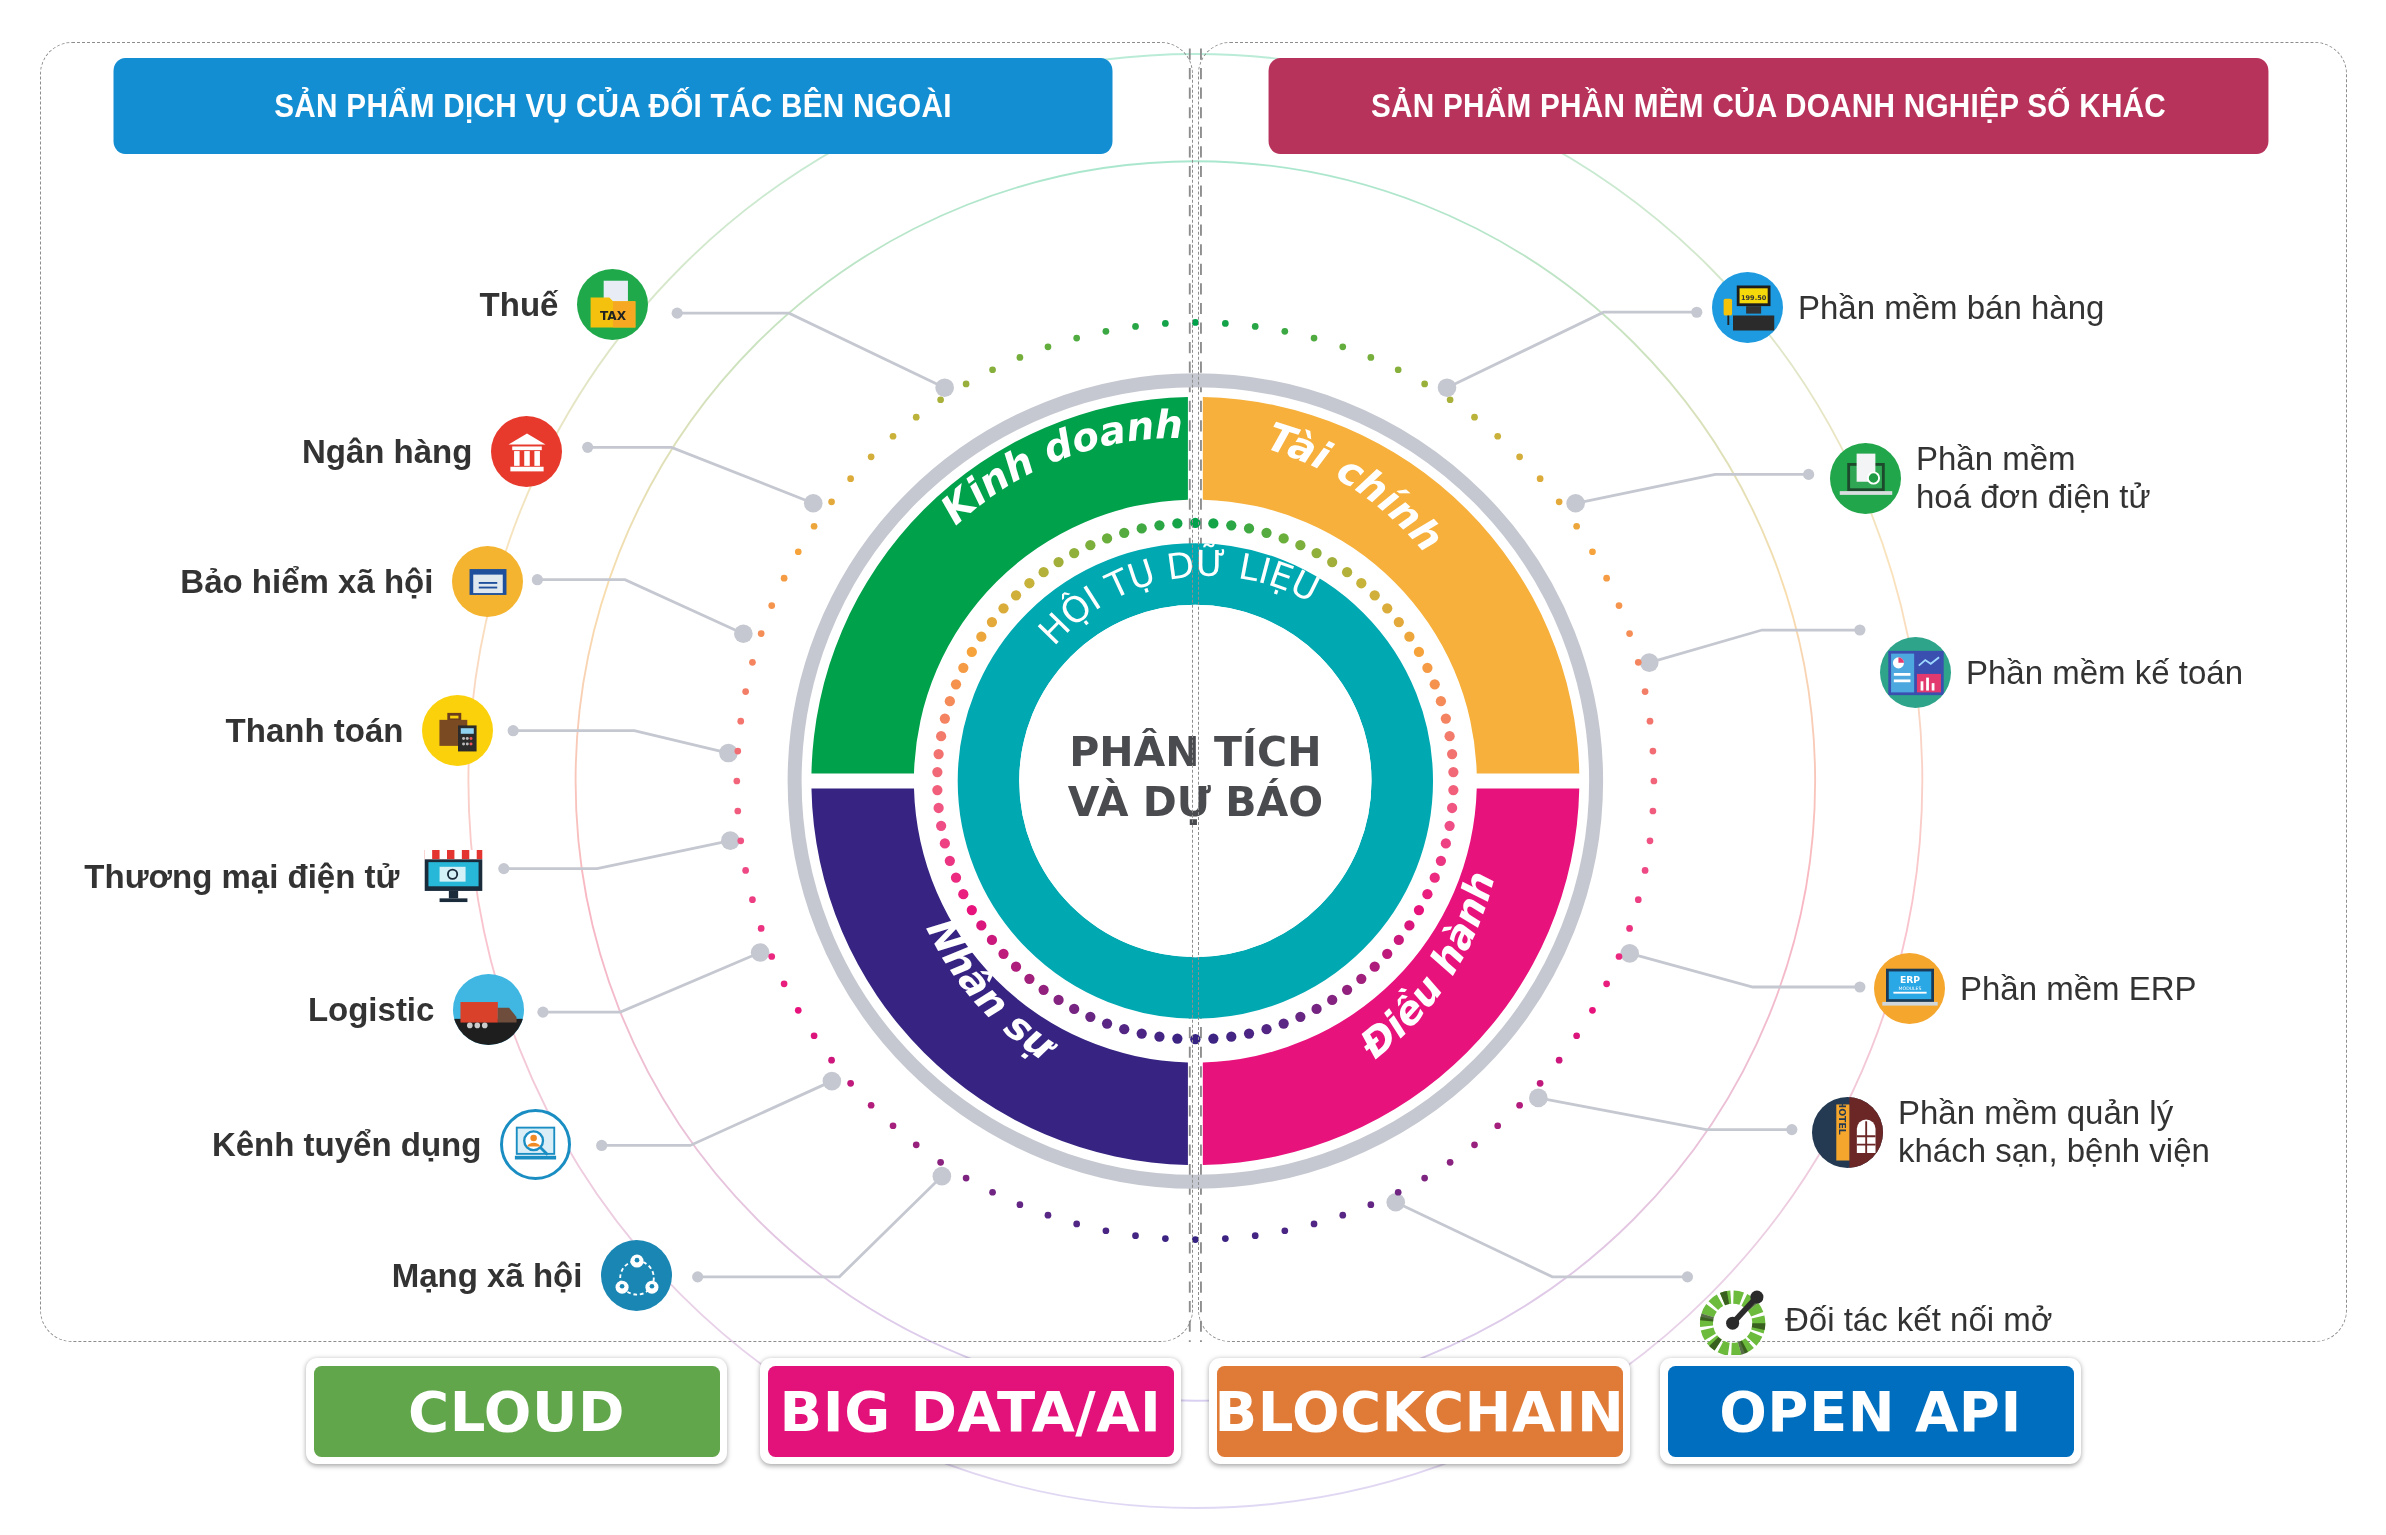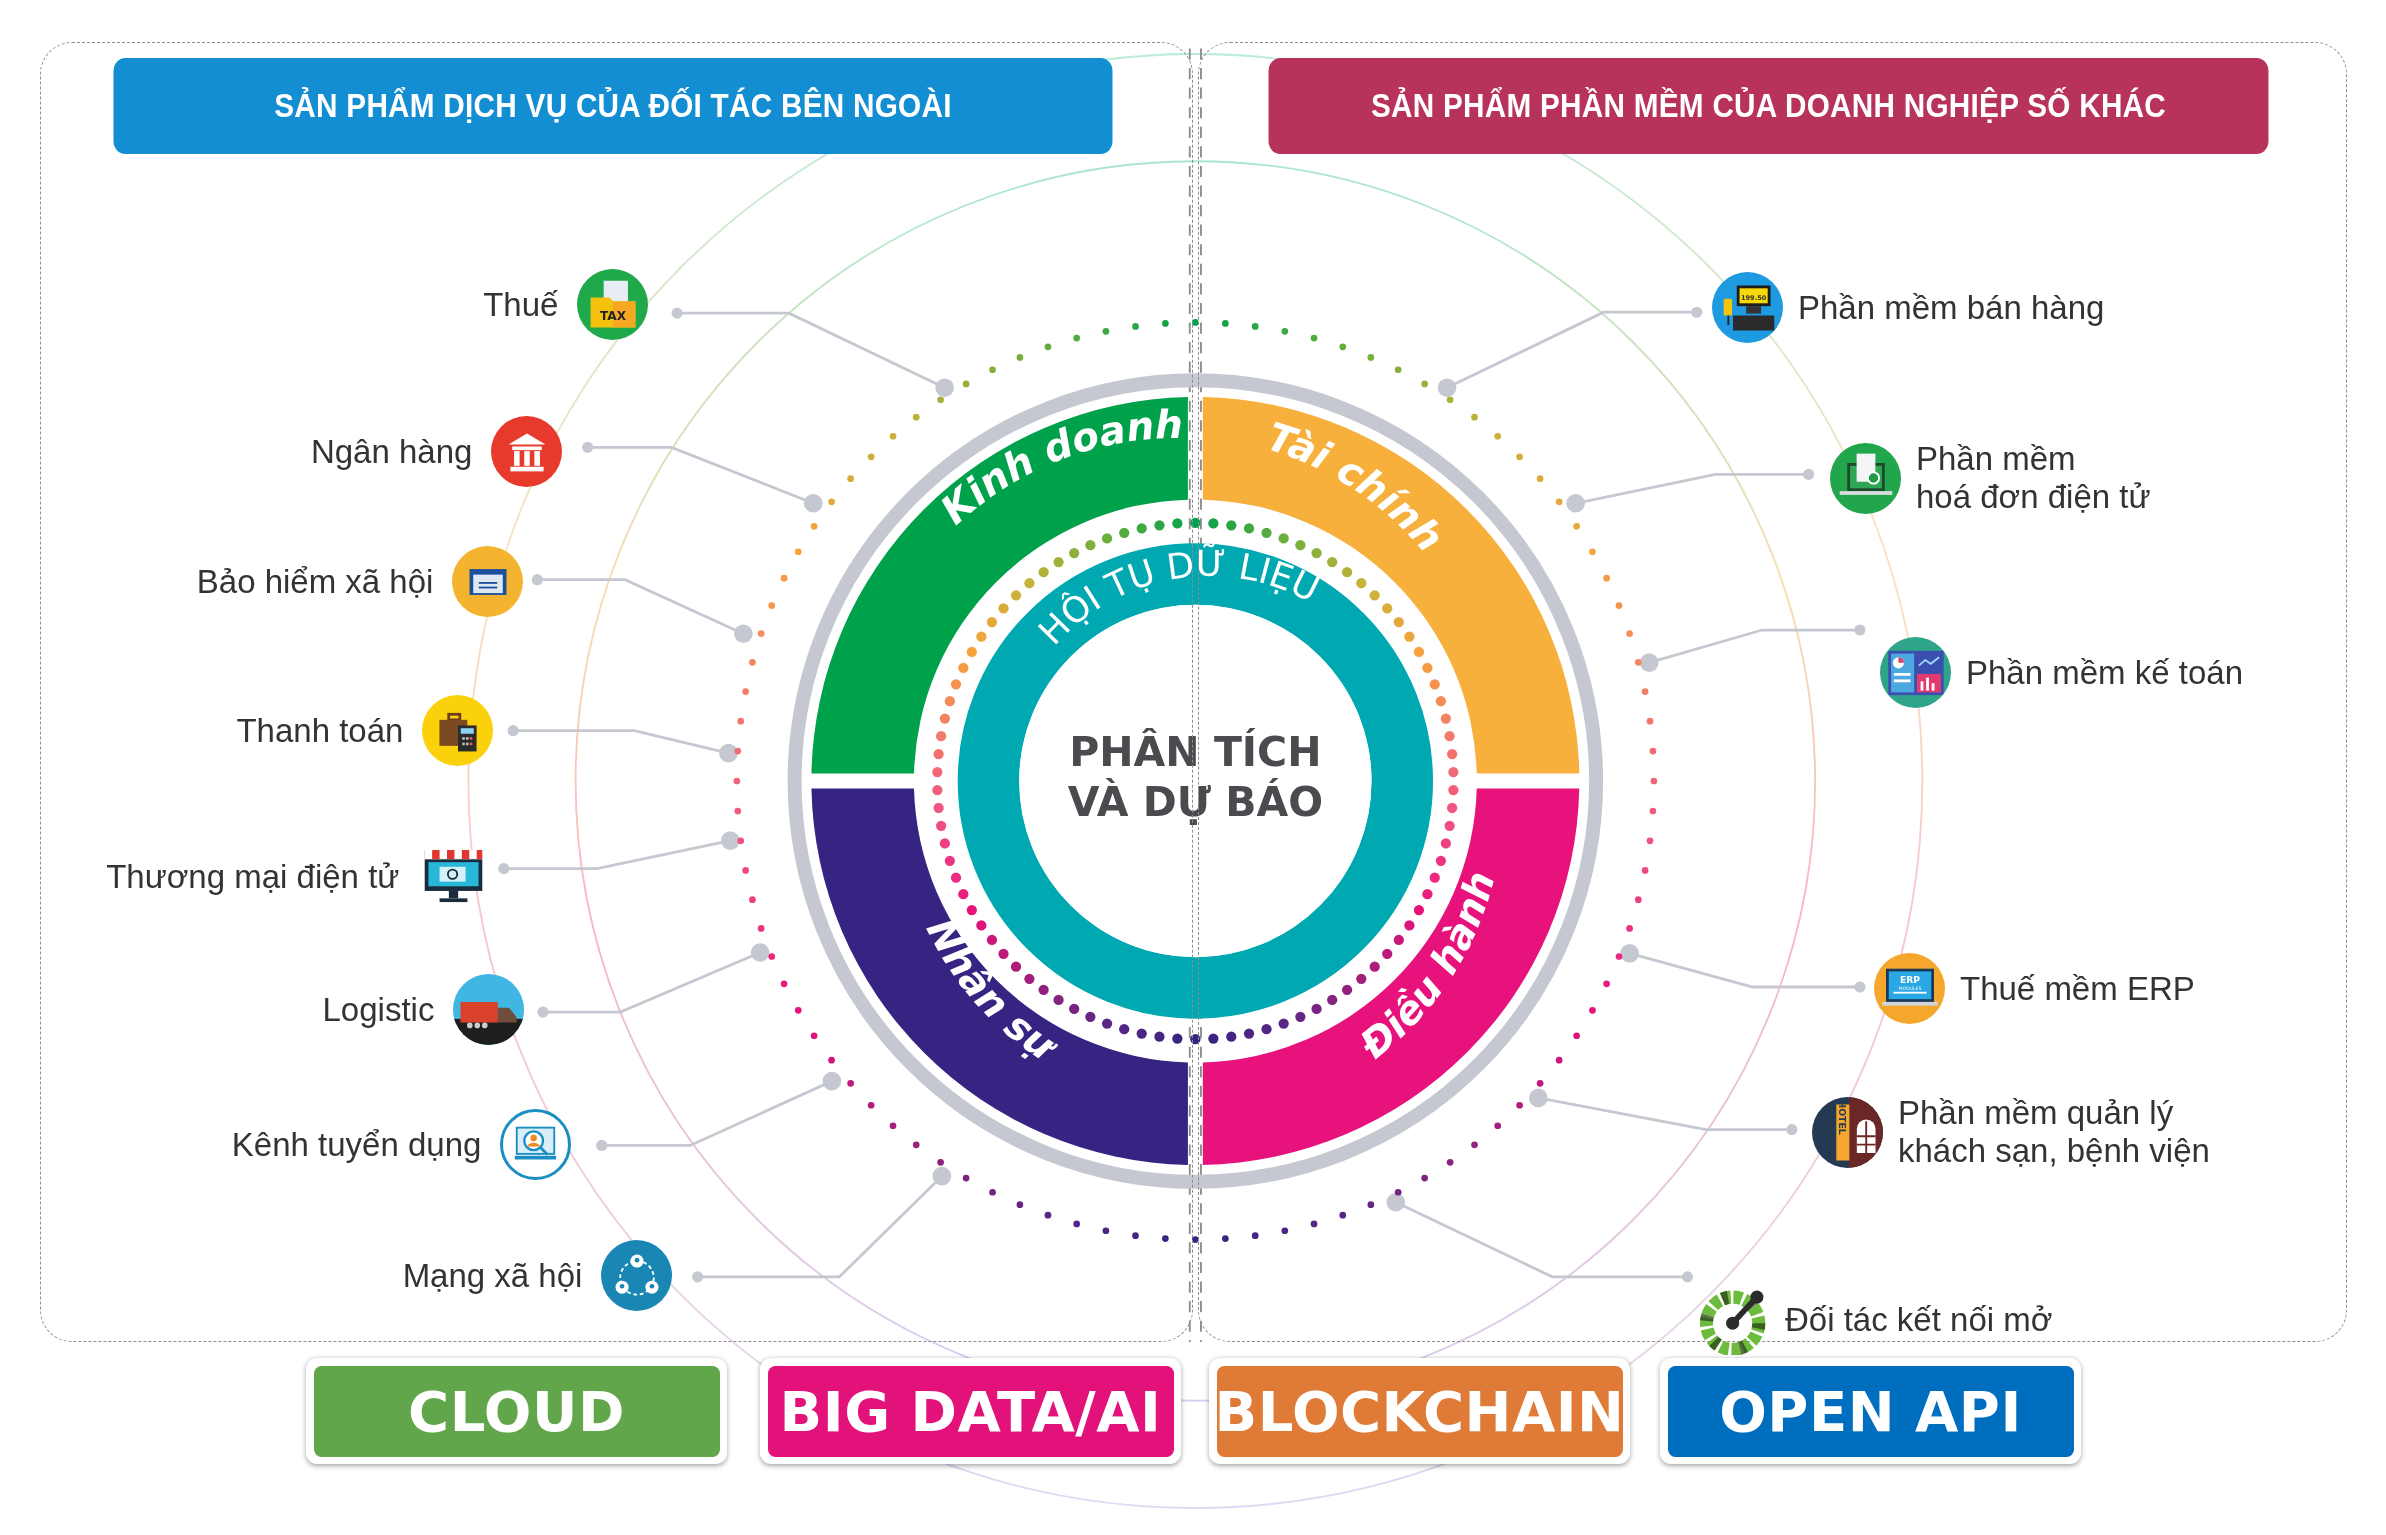--- a/index.html
+++ b/index.html
@@ -3,21 +3,21 @@
 <meta charset="utf-8">
 <style>
   html,body{margin:0;padding:0;background:#ffffff;}
   body{width:2387px;height:1535px;position:relative;overflow:hidden;font-family:"Liberation Sans","DejaVu Sans",sans-serif;}
   #stage{position:absolute;left:0;top:0;width:2387px;height:1535px;}
   .panel{position:absolute;border:1.9px dashed #8d8d8d;border-radius:32px;box-sizing:border-box;}
   .header{position:absolute;height:96px;border-radius:13px;color:#fff;display:flex;align-items:center;justify-content:center;font-weight:bold;font-size:33px;letter-spacing:0.3px;font-family:"Liberation Sans",sans-serif;transform:scaleX(0.9);}
   .item{position:absolute;display:flex;align-items:center;}
   .item .label{font-size:33px;color:#333;line-height:38px;font-family:"Liberation Sans",sans-serif;}
   .item.left{flex-direction:row;justify-content:flex-end;}
-  .item.left .label{text-align:right;margin-right:18.6px;}
+  .item.left .label{text-align:right;margin-right:18.6px;font-weight:bold;}
   .item.right .label{text-align:left;margin-left:15px;}
   .icon{width:71px;height:71px;border-radius:50%;position:relative;flex:0 0 auto;display:flex;align-items:center;justify-content:center;overflow:hidden;}
   .tech{position:absolute;top:1358px;height:106px;width:421px;border-radius:11.2px;background:#fff;box-shadow:0 1.9px 5.6px rgba(0,0,0,0.35);padding:7.5px;box-sizing:border-box;}
   .tech .inner{width:100%;height:100%;border-radius:7.5px;display:flex;align-items:center;justify-content:center;color:#fff;font-weight:bold;font-size:56px;font-family:"DejaVu Sans",sans-serif;letter-spacing:0.5px;}
   svg text{font-family:"DejaVu Sans",sans-serif;}
 </style>
 </head>
 <body>
 
 <div id="stage">
@@ -485,21 +485,21 @@
     <span class="icon" style="background:#f5a62c;">
       <svg width="60" height="48" viewBox="0 0 64 52">
           <rect x="6" y="4" width="52" height="36" fill="#1b3a57"></rect>
           <rect x="9" y="7" width="46" height="30" fill="#2aa7e5"></rect>
           <text x="32" y="20" text-anchor="middle" font-size="10" font-weight="bold" fill="#fff">ERP</text>
           <text x="32" y="27" text-anchor="middle" font-size="5" fill="#fff">MODULES</text>
           <rect x="14" y="29" width="36" height="2" fill="#fff"></rect>
           <rect x="2" y="40" width="60" height="4" fill="#cfd6dc"></rect>
         </svg>
     </span>
-    <span class="label">Thuế mềm ERP</span>
+    <span class="label">Phần mềm ERP</span>
   </div>
 
   <div class="item right" style="left:1812px;top:1094px;">
     <span class="icon" style="background:#243a52;">
       <svg width="71" height="71" viewBox="0 0 76 76">
           <rect x="40" y="0" width="36" height="76" fill="#6b2626"></rect>
           <rect x="26" y="8" width="14" height="60" fill="#f5a62c"></rect>
           <text x="33" y="22" text-anchor="middle" font-size="10" font-weight="bold" fill="#243a52" writing-mode="tb">HOTEL</text>
           <path d="M48 60 V34 a10 10 0 0 1 20 0 V60Z" fill="#fff"></path>
           <line x1="58" y1="26" x2="58" y2="60" stroke="#6b2626" stroke-width="2"></line>

